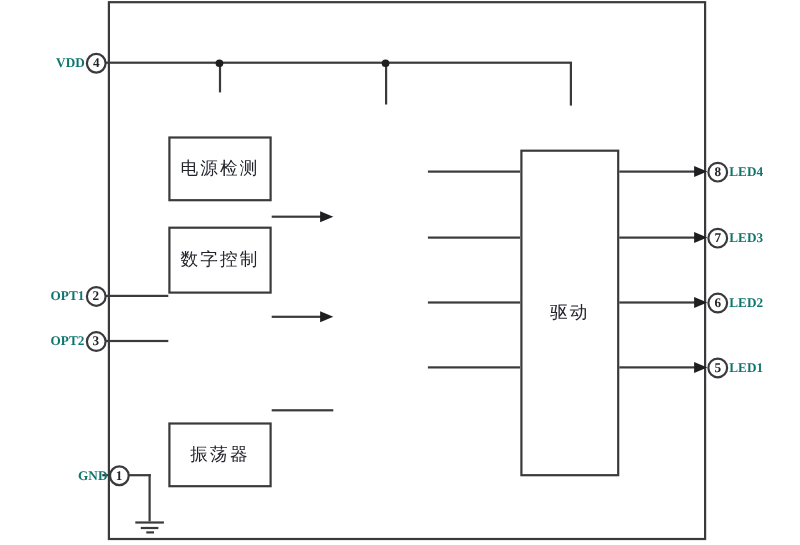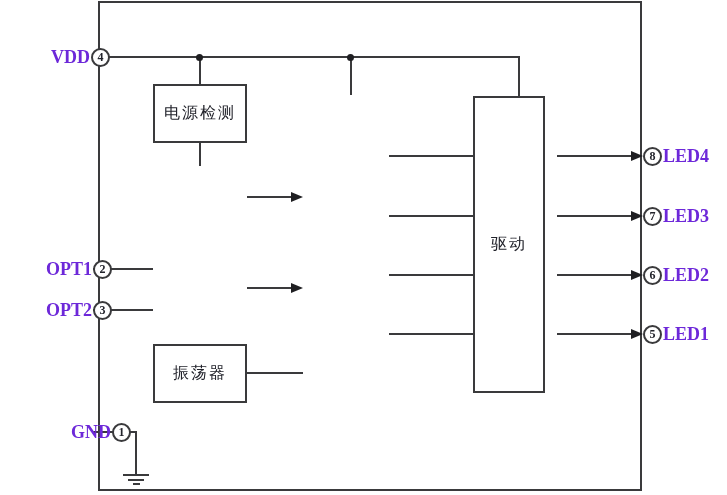--- a/index.html
+++ b/index.html
@@ -8,44 +8,44 @@
     font-family:"Liberation Serif","DejaVu Serif",serif;color:#22232b;
   }
   .outer-box{
     position:absolute;left:98px;top:1px;width:544px;height:490px;
     border:2px solid #3a3a3c;background:transparent;box-sizing:border-box;
   }
   .block{
     position:absolute;border:2px solid #3a3a3c;background:#ffffff;box-sizing:border-box;
     display:flex;align-items:center;justify-content:center;
     font-family:"DejaVu Sans","Liberation Sans",sans-serif;
-    font-size:16px;letter-spacing:2px;color:#22232b;
+    font-size:16px;letter-spacing:2px;color:#22232b;margin-top:40px;
   }
   .blk-power   {left:153px;top:84px; width:94px;height:59px;}
   .blk-digital {left:153px;top:166px;width:94px;height:61px;}
   .blk-mode    {left:153px;top:258px;width:94px;height:58px;}
   .blk-osc     {left:153px;top:344px;width:94px;height:59px;text-align:right;}
   .blk-state   {left:303px;top:95px; width:86px;height:299px;}
-  .blk-drive   {left:473px;top:96px; width:72px;height:297px;}
+  .blk-drive   {left:473px;top:96px; width:90px;height:297px;}
   .h-line{position:absolute;height:2px;background:#3a3a3c;}
   .v-line{position:absolute;width:2px;background:#3a3a3c;}
   .dot{position:absolute;width:7px;height:7px;border-radius:50%;background:#1f1f22;}
   .arrow-right{
     position:absolute;width:0;height:0;
     border-top:5px solid transparent;border-bottom:5px solid transparent;
     border-left:12px solid #1f1f22;
   }
   .pin{position:absolute;display:flex;align-items:center;height:20px;}
   .pin-circle{
     width:15px;height:15px;border:2px solid #3a3a3c;border-radius:50%;
     display:flex;align-items:center;justify-content:center;background:#ffffff;
     font-size:12px;font-weight:700;color:#22232b;flex:0 0 auto;
   }
   .pin-label{
-    font-size:18px;font-weight:700;letter-spacing:0px;color:#6d28d9;line-height:1;
+    font-size:12px;font-weight:700;letter-spacing:0px;color:#0f766e;line-height:1;
     padding:0 1px;white-space:nowrap;
   }
 </style>
 </head>
 <body>
 
 <div id="canvas">
 
   <div class="outer-box"></div>
 
@@ -85,20 +85,23 @@
 
   <div class="h-line" style="left:93px;top:431px;width:44px;"></div>
   <div class="v-line" style="left:135px;top:431px;height:43px;"></div>
   <div class="h-line" style="left:123px;top:474px;width:26px;"></div>
   <div class="h-line" style="left:128px;top:479px;width:16px;"></div>
   <div class="h-line" style="left:133px;top:483px;width:7px;"></div>
 
   <div class="block blk-power">
       <span>电源检测</span>
     </div>
+  <div class="block blk-digital">
+      <span>数字控制</span>
+    </div>
   <div class="block blk-osc">
       <span>振荡器</span>
     </div>
   <div class="block blk-drive">
       <span>驱动</span>
     </div>
 
   <div class="pin" style="left:50px;top:47px;">
     <span class="pin-label">VDD</span>
     <span class="pin-circle">4</span>

